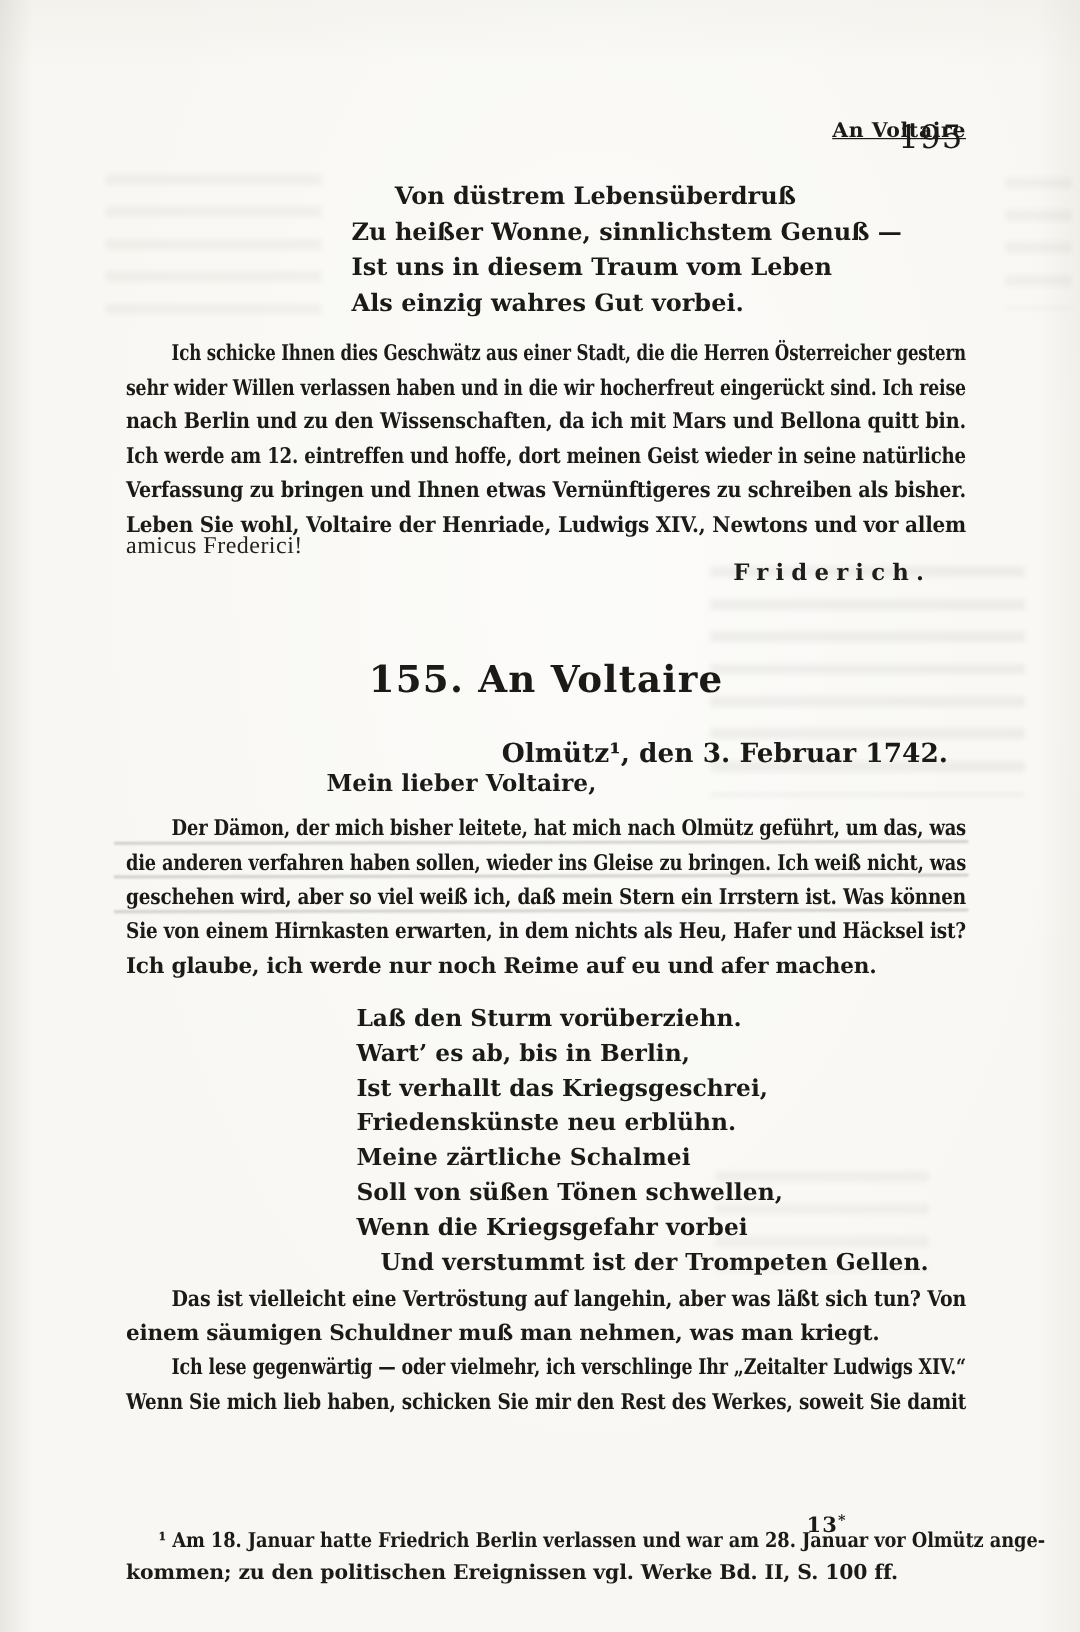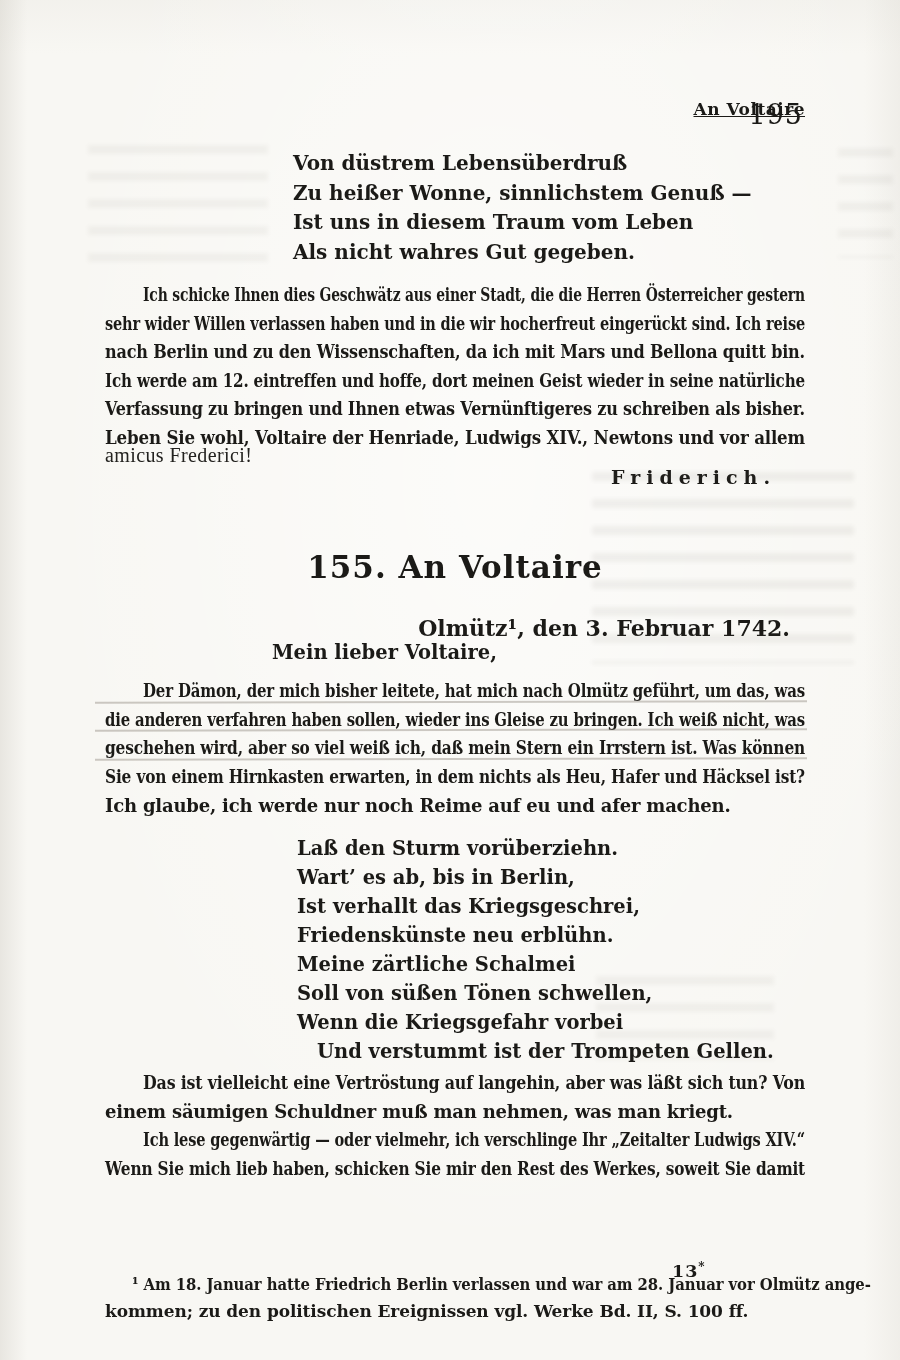--- a/index.html
+++ b/index.html
@@ -62,24 +62,24 @@
 <body>
 
 <div class="page">
 
   <div class="runhead">
     <span>An Voltaire</span>
     <span class="pageno">195</span>
   </div>
 
   <div class="poem" id="poem1">
-      <div class="line"><span class="ln" style="transform: scaleX(1);">Von düstrem Lebensüberdruß</span></div>
+      <div class="line"><span class="ln" style="transform: scaleX(1); margin-left: 36px;">Von düstrem Lebensüberdruß</span></div>
       <div class="line"><span class="ln" style="transform: scaleX(1);">Zu heißer Wonne, sinnlichstem Genuß —</span></div>
       <div class="line"><span class="ln" style="transform: scaleX(1);">Ist uns in diesem Traum vom Leben</span></div>
-      <div class="line"><span class="ln" style="transform: scaleX(1);">Als nicht wahres Gut gegeben.</span></div>
+      <div class="line"><span class="ln" style="transform: scaleX(1);">Als einzig wahres Gut vorbei.</span></div>
     </div>
 
   <div class="para" id="para1">
       <div class="line fill"><span class="ln" style="transform: scaleX(0.7708);">Ich schicke Ihnen dies Geschwätz aus einer Stadt, die die Herren Österreicher gestern</span></div>
       <div class="line fill"><span class="ln" style="transform: scaleX(0.8068);">sehr wider Willen verlassen haben und in die wir hocherfreut eingerückt sind. Ich reise</span></div>
       <div class="line fill"><span class="ln" style="transform: scaleX(0.8911);">nach Berlin und zu den Wissenschaften, da ich mit Mars und Bellona quitt bin.</span></div>
       <div class="line fill"><span class="ln" style="transform: scaleX(0.8413);">Ich werde am 12. eintreffen und hoffe, dort meinen Geist wieder in seine natürliche</span></div>
       <div class="line fill"><span class="ln" style="transform: scaleX(0.8905);">Verfassung zu bringen und Ihnen etwas Vernünftigeres zu schreiben als bisher.</span></div>
       <div class="line fill"><span class="ln" style="transform: scaleX(0.9269);">Leben Sie wohl, Voltaire der Henriade, Ludwigs XIV., Newtons und vor allem</span></div>
     </div>

